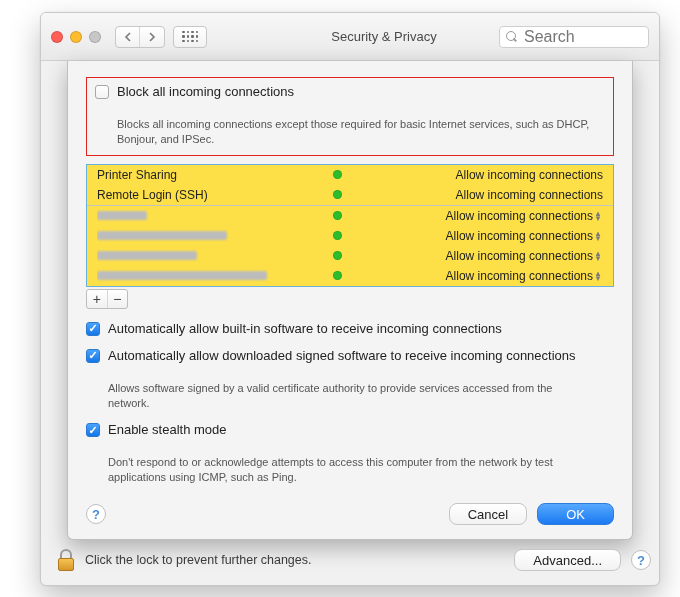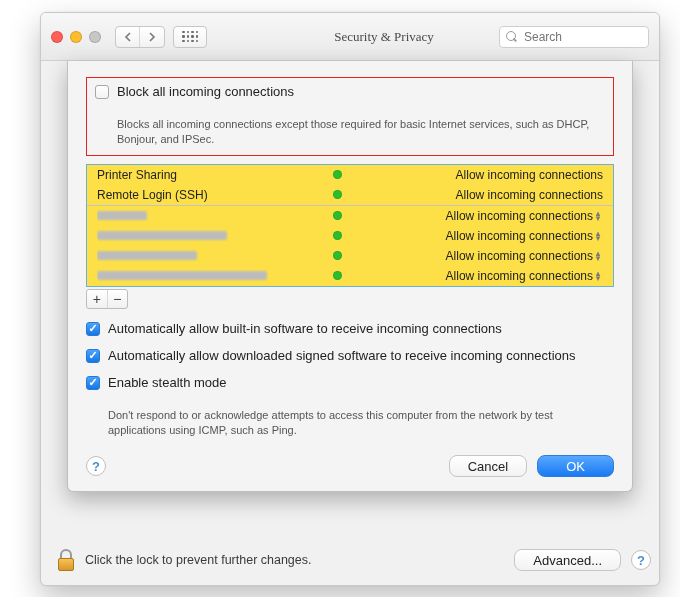--- a/index.html
+++ b/index.html
@@ -73,34 +73,33 @@
   }
   .dots-grid span { background:#6b6b6b; width:2.5px; height:2.5px; border-radius:50%; }
 
   .toolbar-title {
     flex: 0 0 auto;
     margin: 0 auto 0 60px;
     font-size: 13px;
     color:#4a4a4a;
     position:absolute; left:8px; right:0; text-align:center;
     pointer-events:none;
-    font-family:Liberation Serif, serif;
   }
 
   .search-wrap {
     margin-left:auto;
     width:150px; height:22px;
     border:1px solid #cfcfcf; border-radius:4px;
     background:#fff;
     display:flex; align-items:center;
     padding:0 6px; gap:5px;
     color:#9a9a9a;
   }
   .search-wrap input {
-    border:0; outline:0; width:100%; font-size:12px; color:#333;
+    border:0; outline:0; width:100%; font-size:16px; color:#333;
     background:transparent;
   }
   .mag {
     width:11px; height:11px; position:relative; flex:0 0 11px;
   }
   .mag::before {
     content:""; position:absolute; width:8px; height:8px; border:1.5px solid #9a9a9a; border-radius:50%;
     left:0; top:0;
   }
   .mag::after {
@@ -370,20 +369,21 @@
           <div class="chk checked"></div>
           <div class="chk-label">Automatically allow built-in software to receive incoming connections</div>
         </div>
       </div>
 
       <div class="option-block">
         <div class="chk-row">
           <div class="chk checked"></div>
           <div class="chk-label">Automatically allow downloaded signed software to receive incoming connections</div>
         </div>
+        <div class="subtext">Allows software signed by a valid certificate authority to provide services accessed from the network.</div>
       </div>
 
       <div class="option-block">
         <div class="chk-row">
           <div class="chk checked"></div>
           <div class="chk-label">Enable stealth mode</div>
         </div>
         <div class="subtext">Don't respond to or acknowledge attempts to access this computer from the network by test applications using ICMP, such as Ping.</div>
       </div>
 

